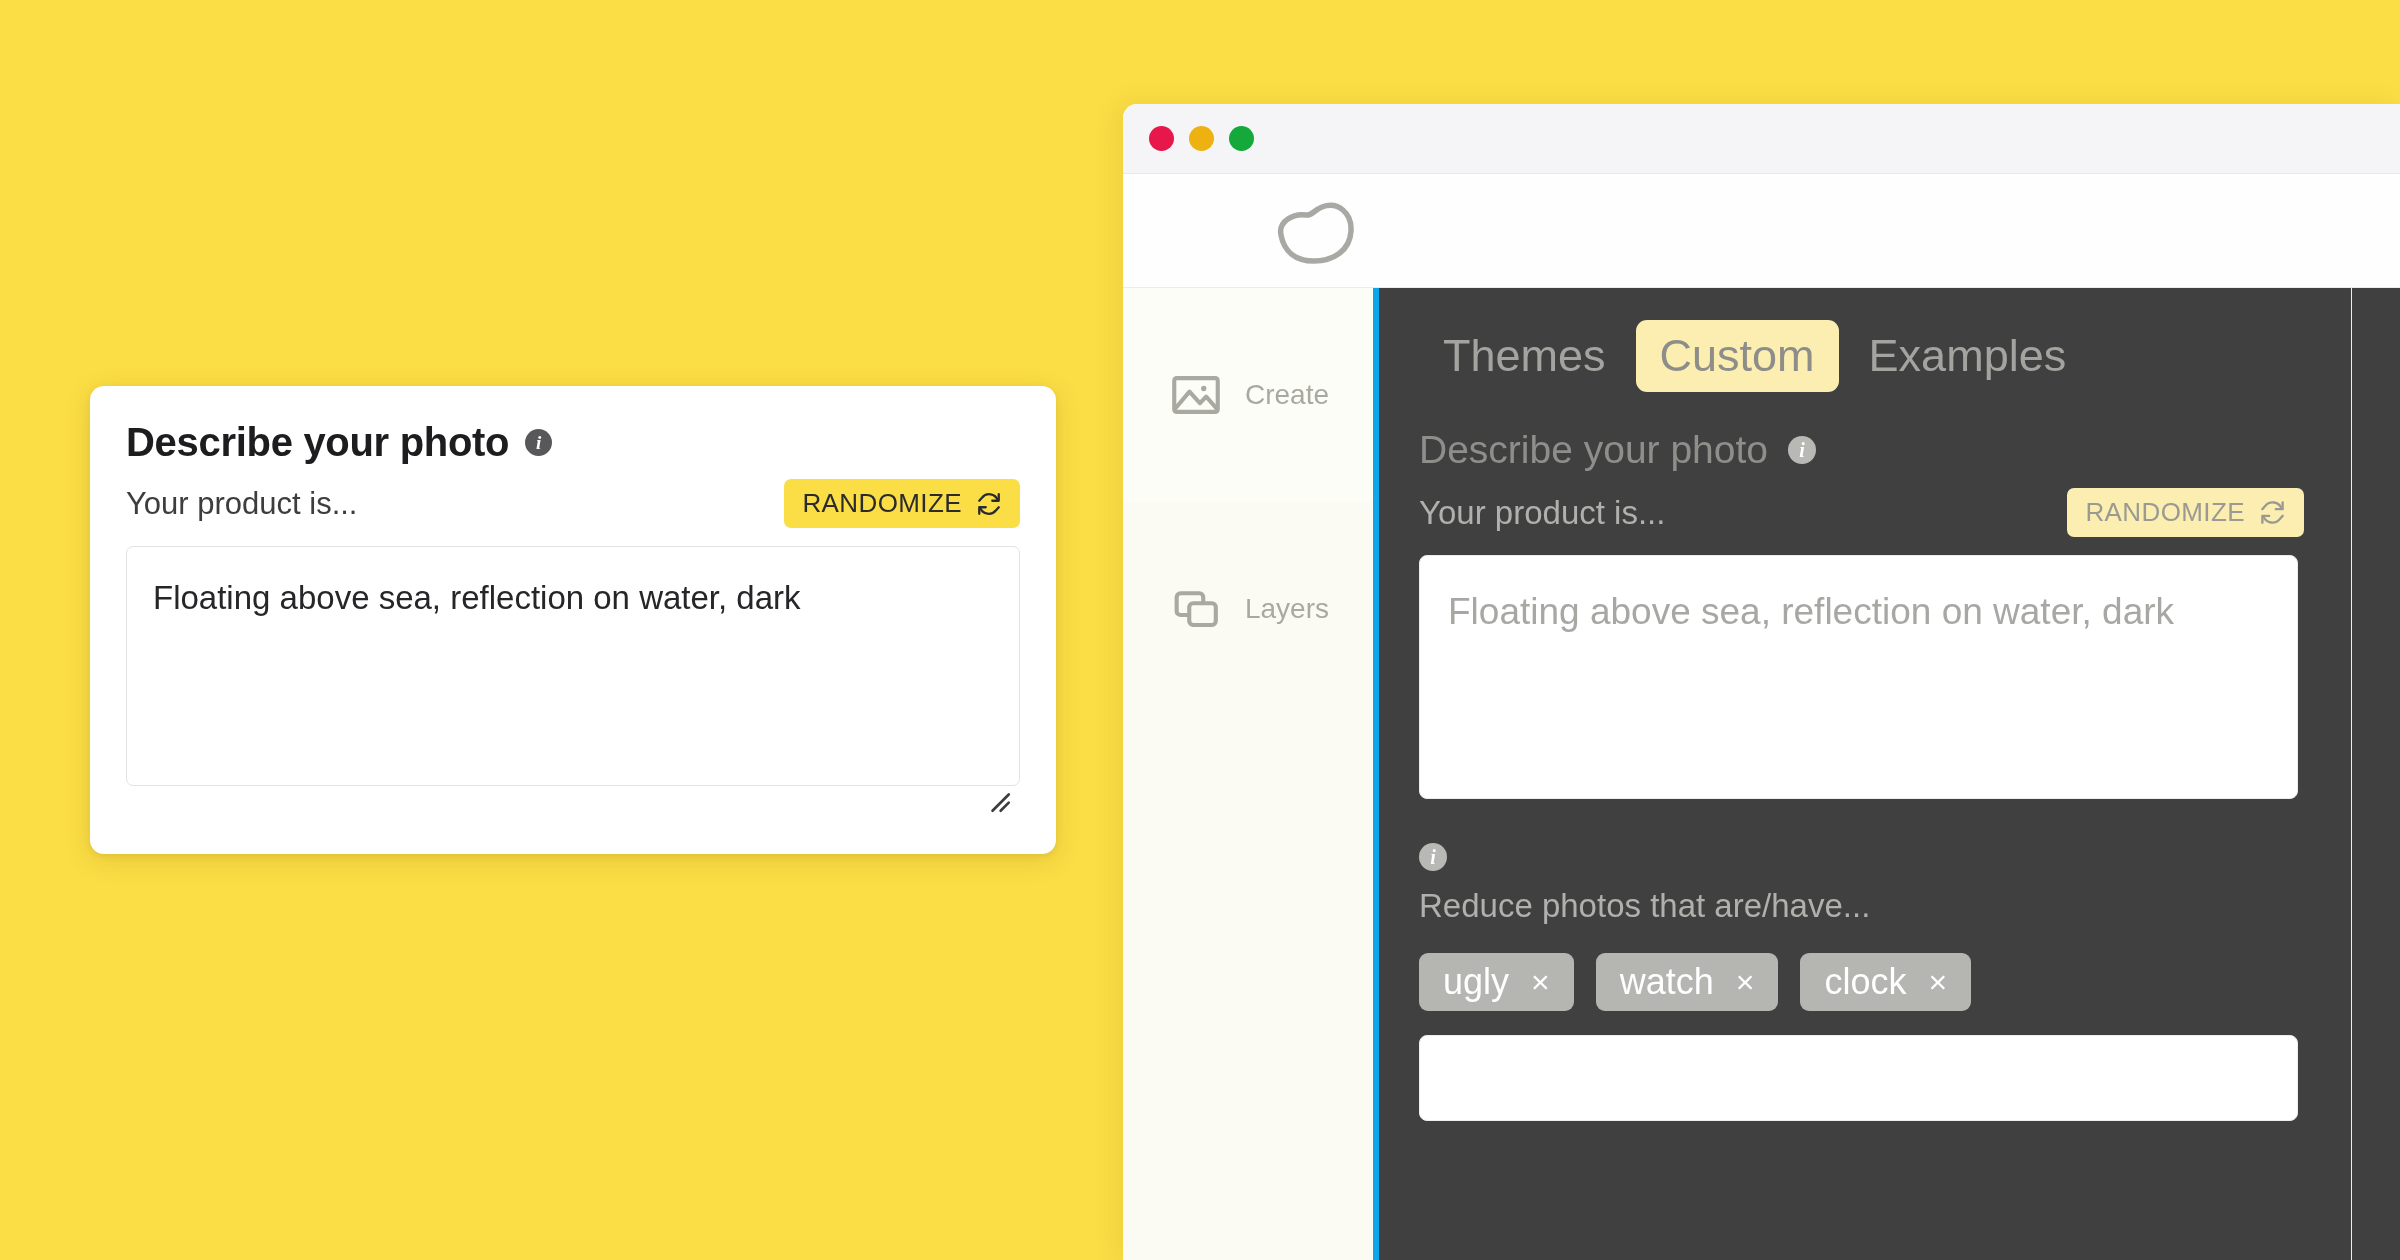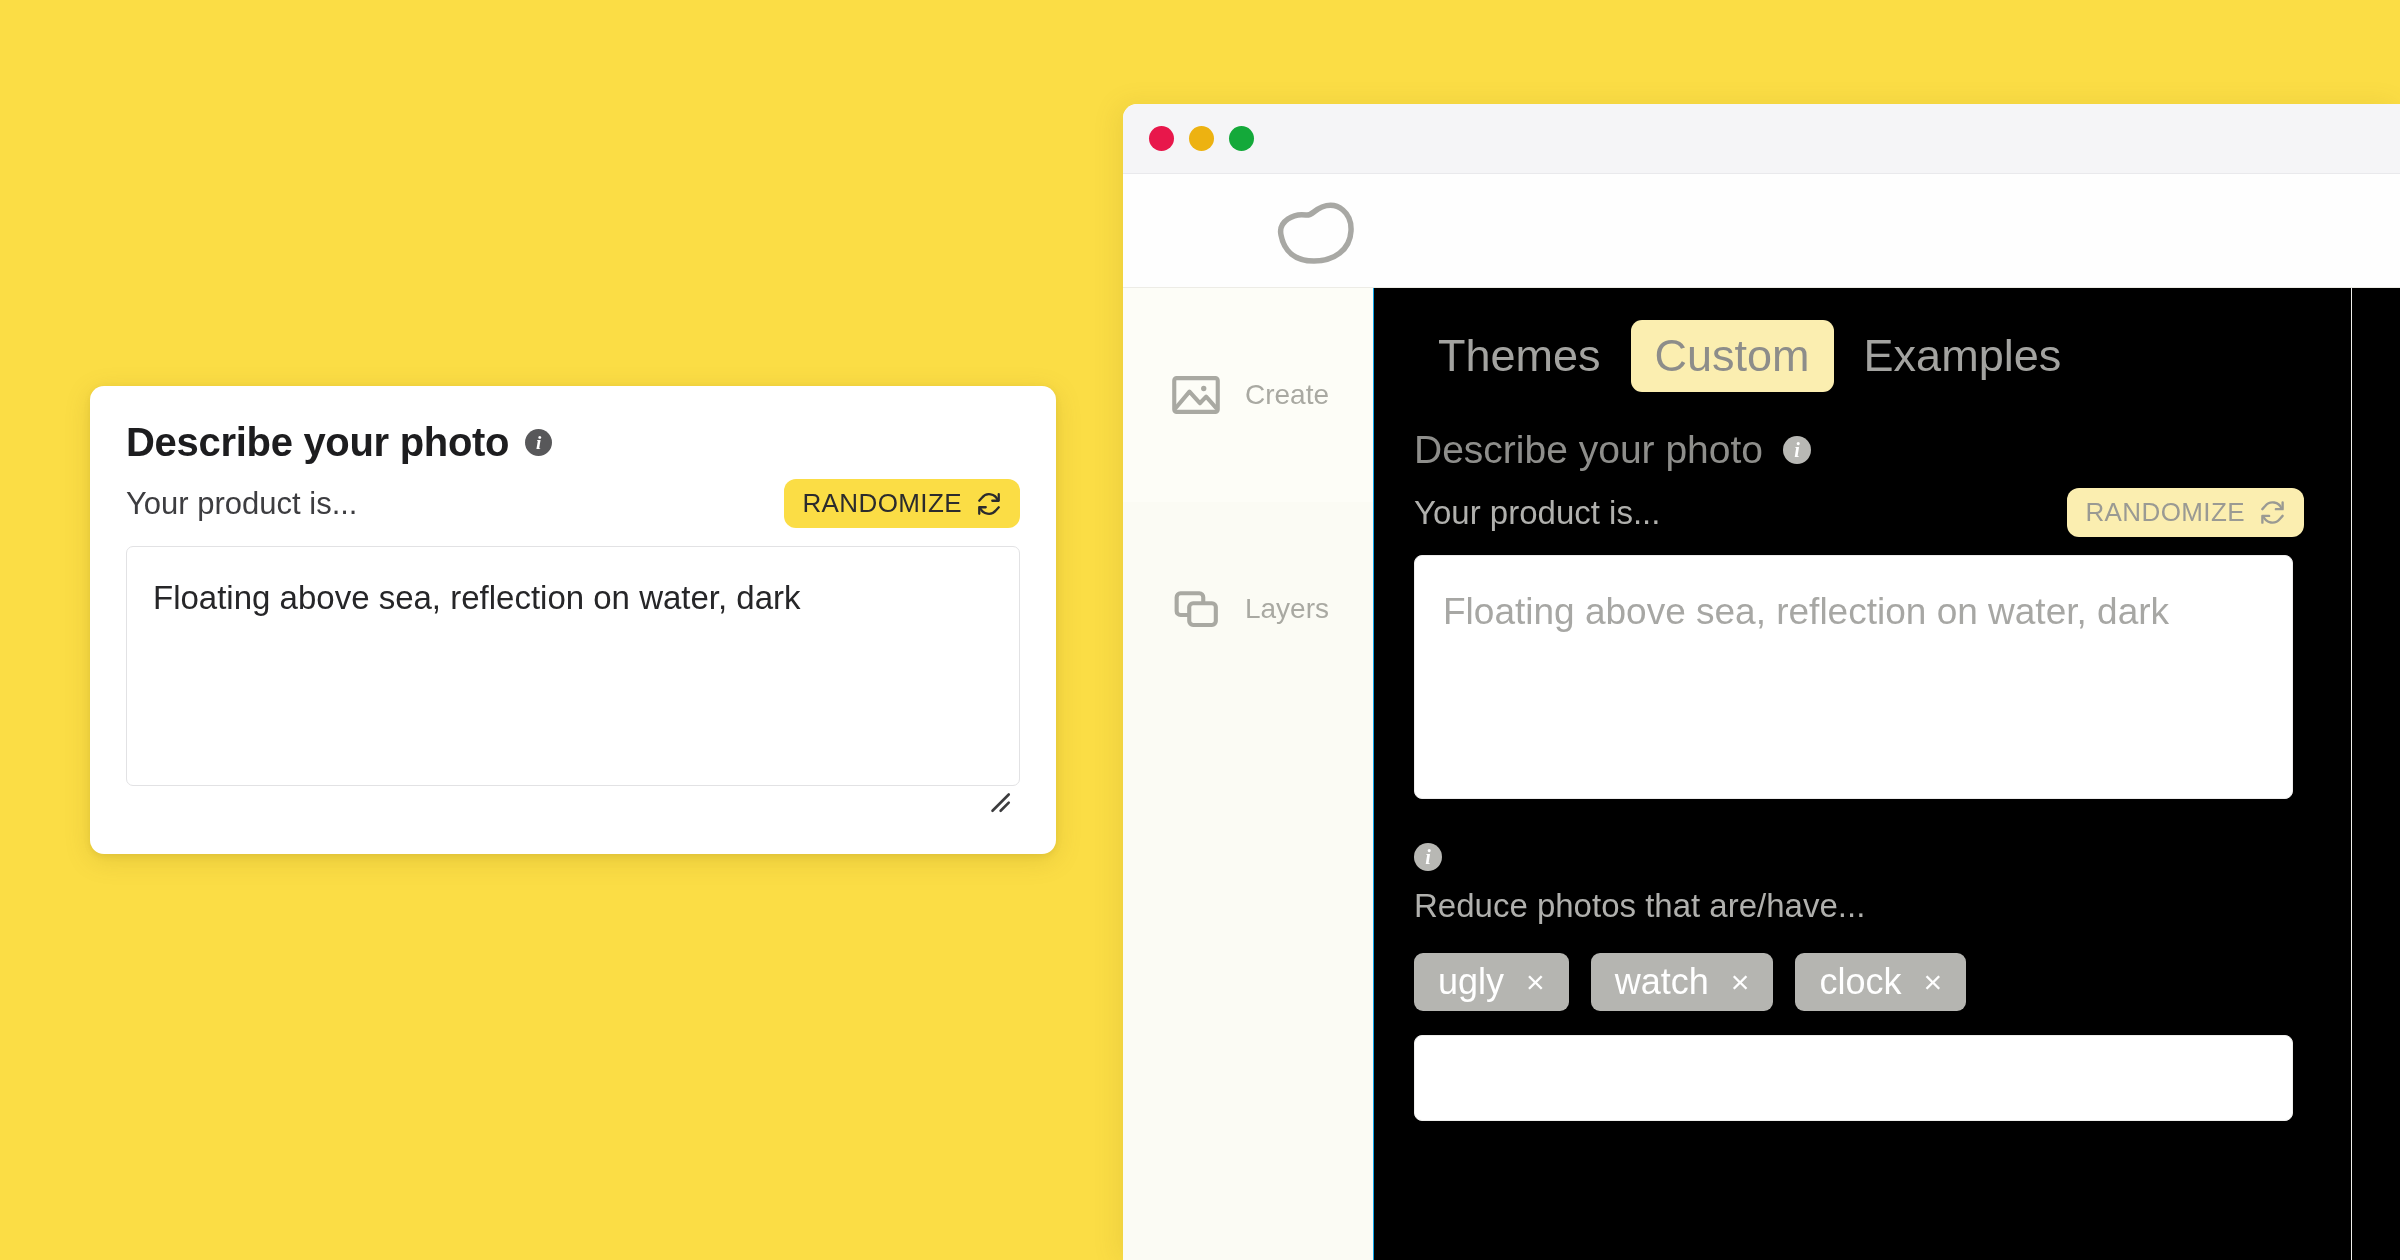--- a/index.html
+++ b/index.html
@@ -40,21 +40,21 @@
   #zoom-card .zc-sub-row {
     display:flex; align-items:center; justify-content:space-between;
     margin-top:14px;
   }
   #zoom-card .zc-sub {
     font-size:31px; color:#3d3d40;
   }
   .randomize-btn {
     display:inline-flex; align-items:center; gap:14px;
     background:#FBDD45; border:none;
-    border-radius:12px;
+    border-radius:7px;
     color:#2b2b2d;
     cursor:pointer;
   }
   #zoom-card .randomize-btn {
     padding:9px 18px; font-size:26px; letter-spacing:.4px;
   }
   .sync-icon { display:inline-block; }
   #zoom-card .sync-icon svg { width:26px; height:26px; display:block; }
 
   #zoom-card .zc-textarea {
@@ -122,22 +122,22 @@
     gap:20px;
     cursor:pointer;
   }
   .side-item.active { background:#FDFDF7; }
   .side-icon svg { width:58px; height:58px; display:block; }
   .side-label { font-size:28px; color:#a9a9a2; }
 
   
   #content {
     flex:1;
-    background:#000000;
-    border-left:1px solid #0ea5e9;
+    background:#404040;
+    border-left:6px solid #0ea5e9;
     padding:32px 0 0 40px;
     position:relative;
     overflow:hidden;
   }
   #content::after {
     content:""; position:absolute; right:48px; top:0; bottom:0;
     width:1px; background:#eeeeea;
   }
 
   #tabs { display:flex; align-items:center; gap:6px; margin-bottom:36px; }

